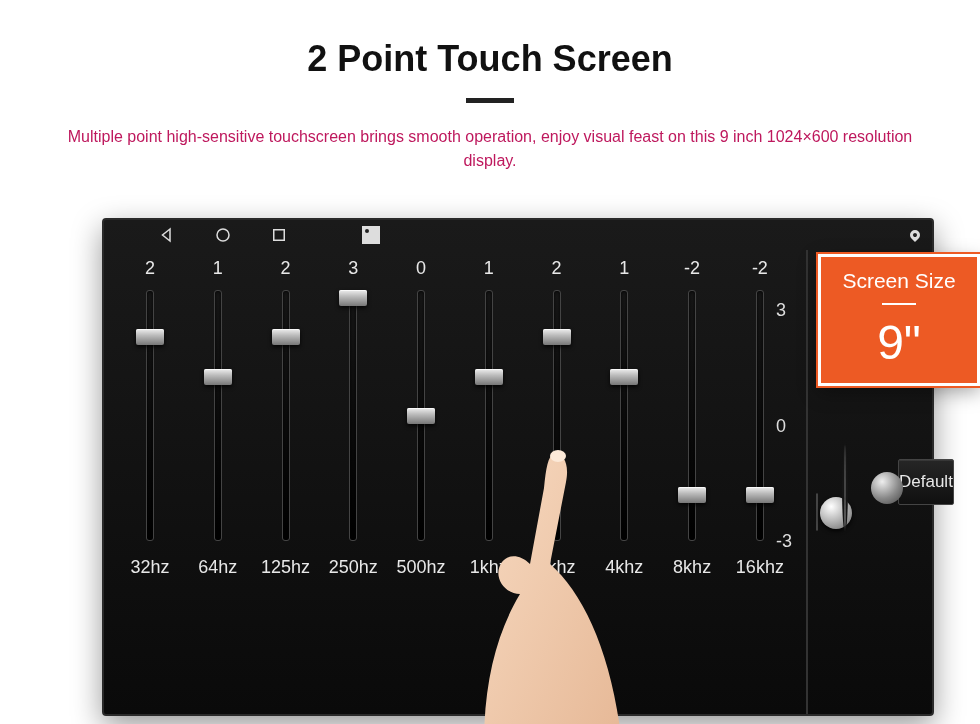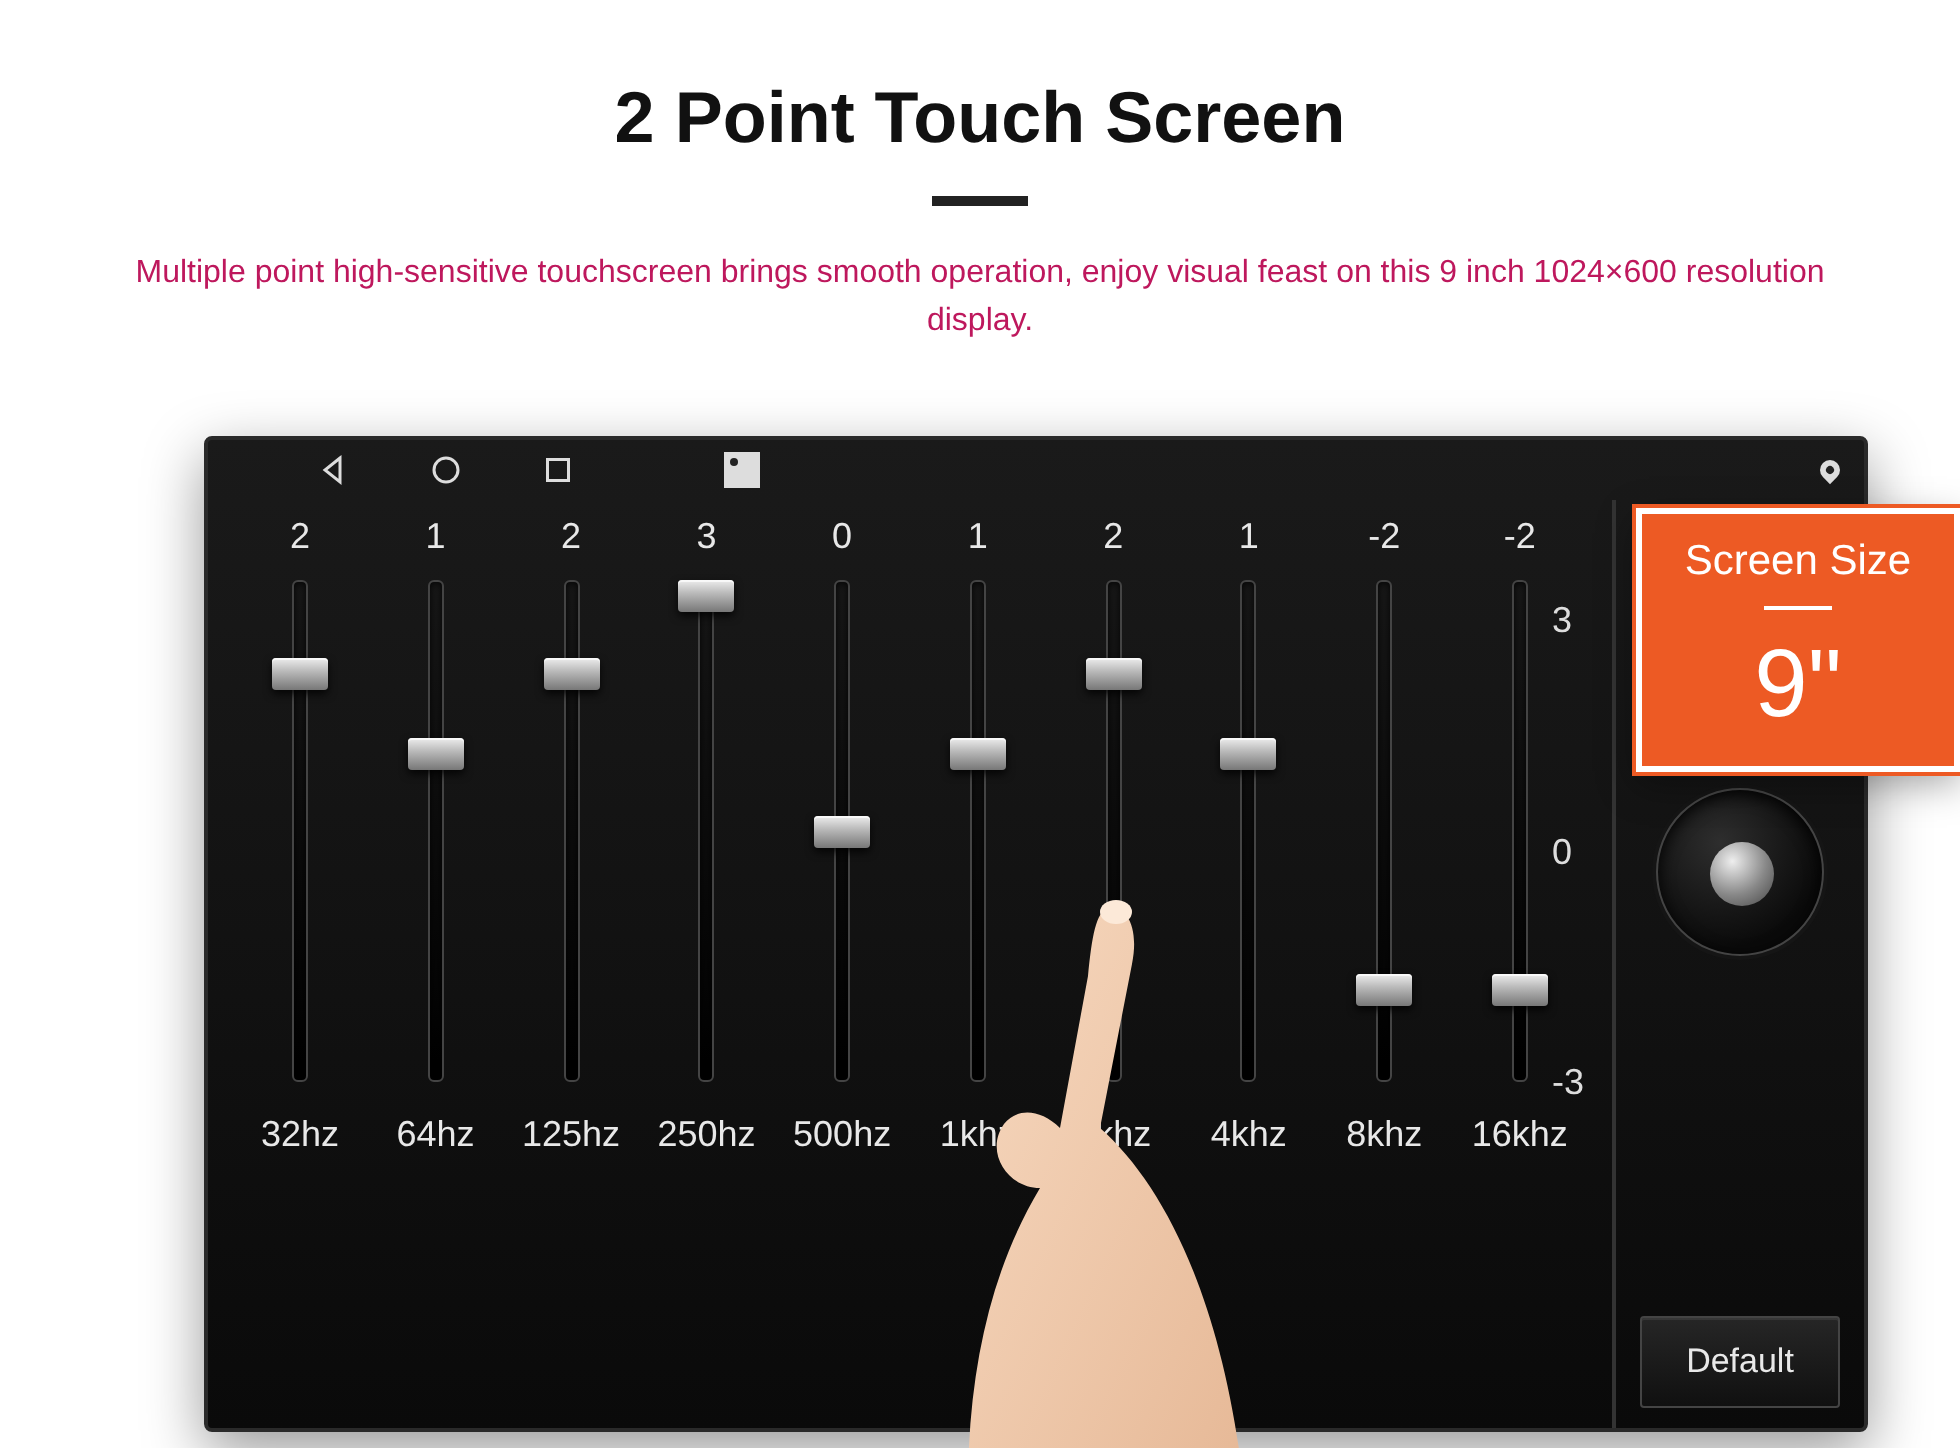--- a/index.html
+++ b/index.html
@@ -66,21 +66,21 @@
     display:flex;
   }
   .eq-panel {
     flex: 1;
     position: relative;
     padding: 8px 10px 0 10px;
   }
   .side-panel {
     width: 126px;
     border-left: 2px solid #333;
-    display:flex; flex-direction:column; align-items:center;
+    display:flex; align-items:center;
     padding: 10px 8px;
     gap: 26px;
   }
   
   .eq-grid {
     display: flex;
     justify-content: space-between;
     padding: 0 6px;
     height: 320px;
   }

